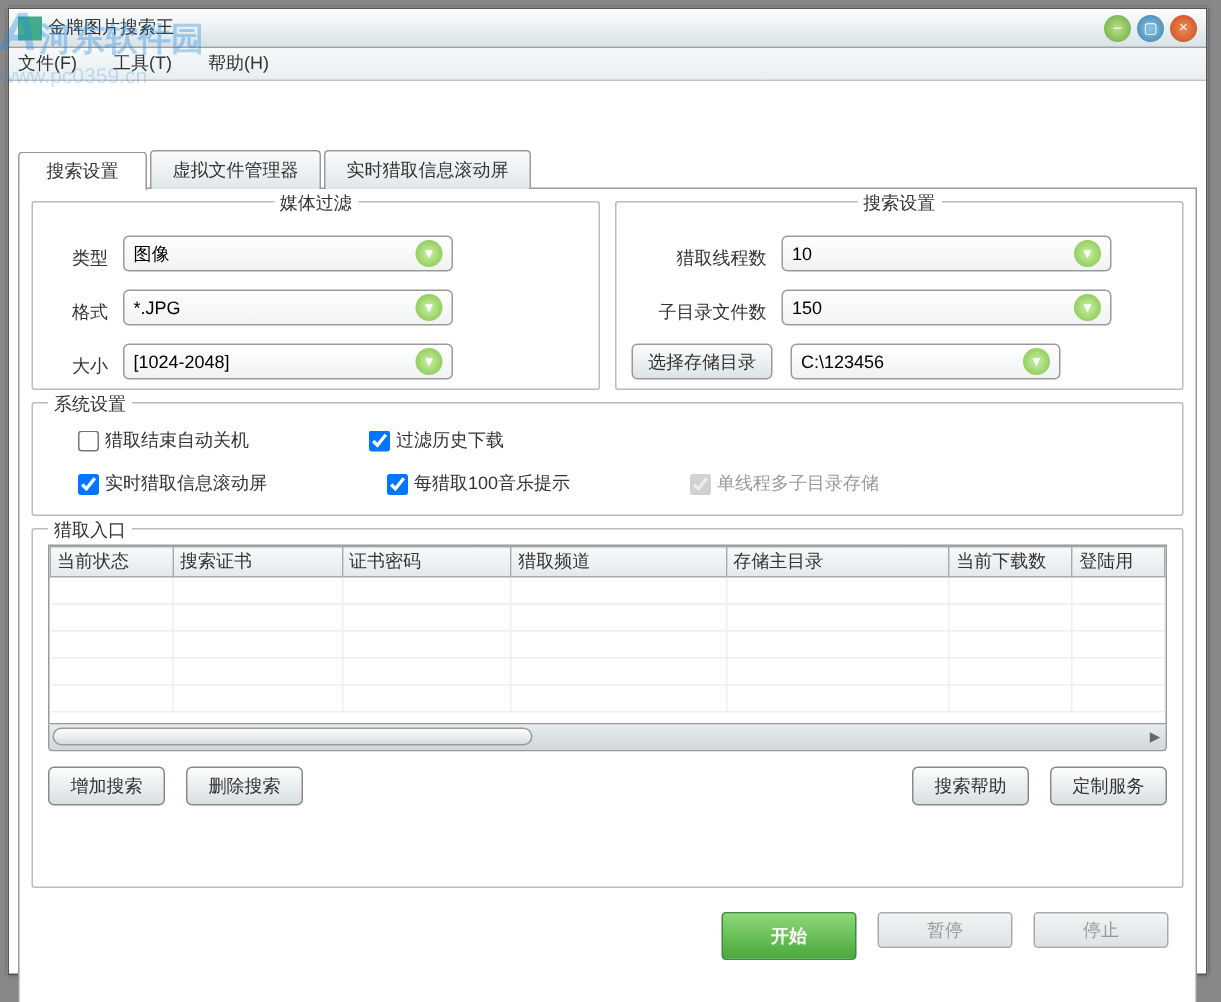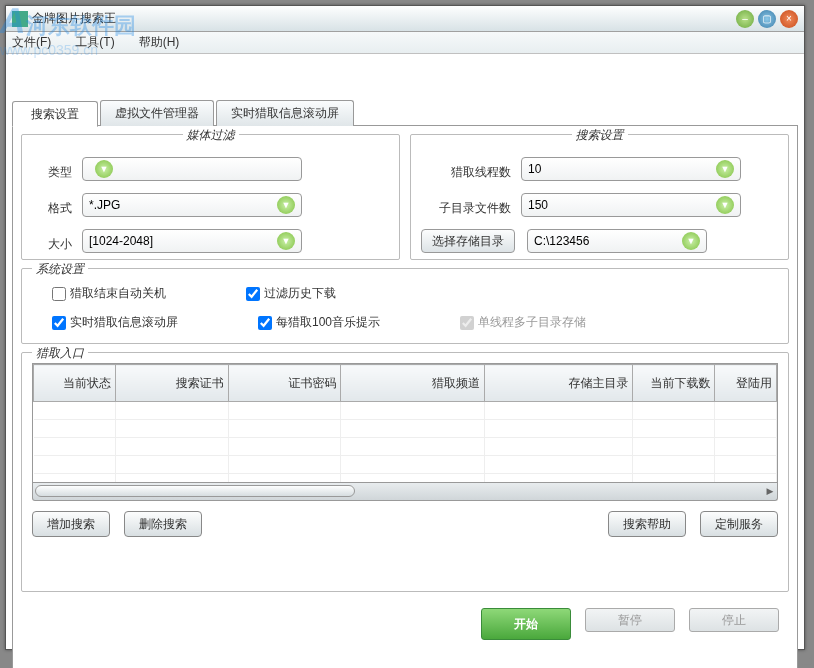--- a/index.html
+++ b/index.html
@@ -101,21 +101,20 @@
       margin-bottom:8px;
       position:relative;
     }
     .fieldset .legend {
       position:absolute;
       top:-8px; left:10px;
       background:#fff;
       padding:0 4px;
       color:#333;
       font-size:12px;
-      font-style:italic;
     }
     .top-row { display:flex; gap:10px; }
     .top-row .fieldset { flex:1; }
     .frow { display:flex; align-items:flex-end; height:36px; }
     .frow .lbl { width:50px; text-align:right; padding-right:10px; color:#333; }
     .frow .lbl2 { width:100px; text-align:right; padding-right:10px; color:#333; }
     .inputwrap {
       flex:1;
       height:24px;
       border:1px solid #999;
@@ -156,22 +155,22 @@
       overflow:auto;
       position:relative;
     }
     .tbl { width:100%; border-collapse:collapse; table-layout:fixed; }
     .tbl th {
       background:linear-gradient(#f8fafb,#e2e8eb);
       border:1px solid #aaa;
       font-weight:normal;
       font-size:12px;
       color:#333;
-      height:37px;
-      text-align:right;
+      height:20px;
+      text-align:left;
       padding:0 4px;
       white-space:nowrap;
       overflow:hidden;
     }
     .tbl td { border-bottom:1px solid #eee; border-right:1px solid #eee; height:18px; }
     .hscroll {
       height:18px;
       background:linear-gradient(#e8ecee,#d0d6d9);
       border:1px solid #999; border-top:none;
       position:relative;
@@ -246,20 +245,21 @@
     </div>
 
     <div class="tabpanel">
 
       <div class="top-row">
         <div class="fieldset media-fieldset">
           <div class="legend">媒体过滤</div>
           <div class="frow">
             <div class="lbl">类型</div>
             <div class="inputwrap">
+              <input value="图像" style="">
               <div class="dropicon">▼</div>
             </div>
           </div>
           <div class="frow">
             <div class="lbl">格式</div>
             <div class="inputwrap">
               <input value="*.JPG" style="">
               <div class="dropicon">▼</div>
             </div>
           </div>

